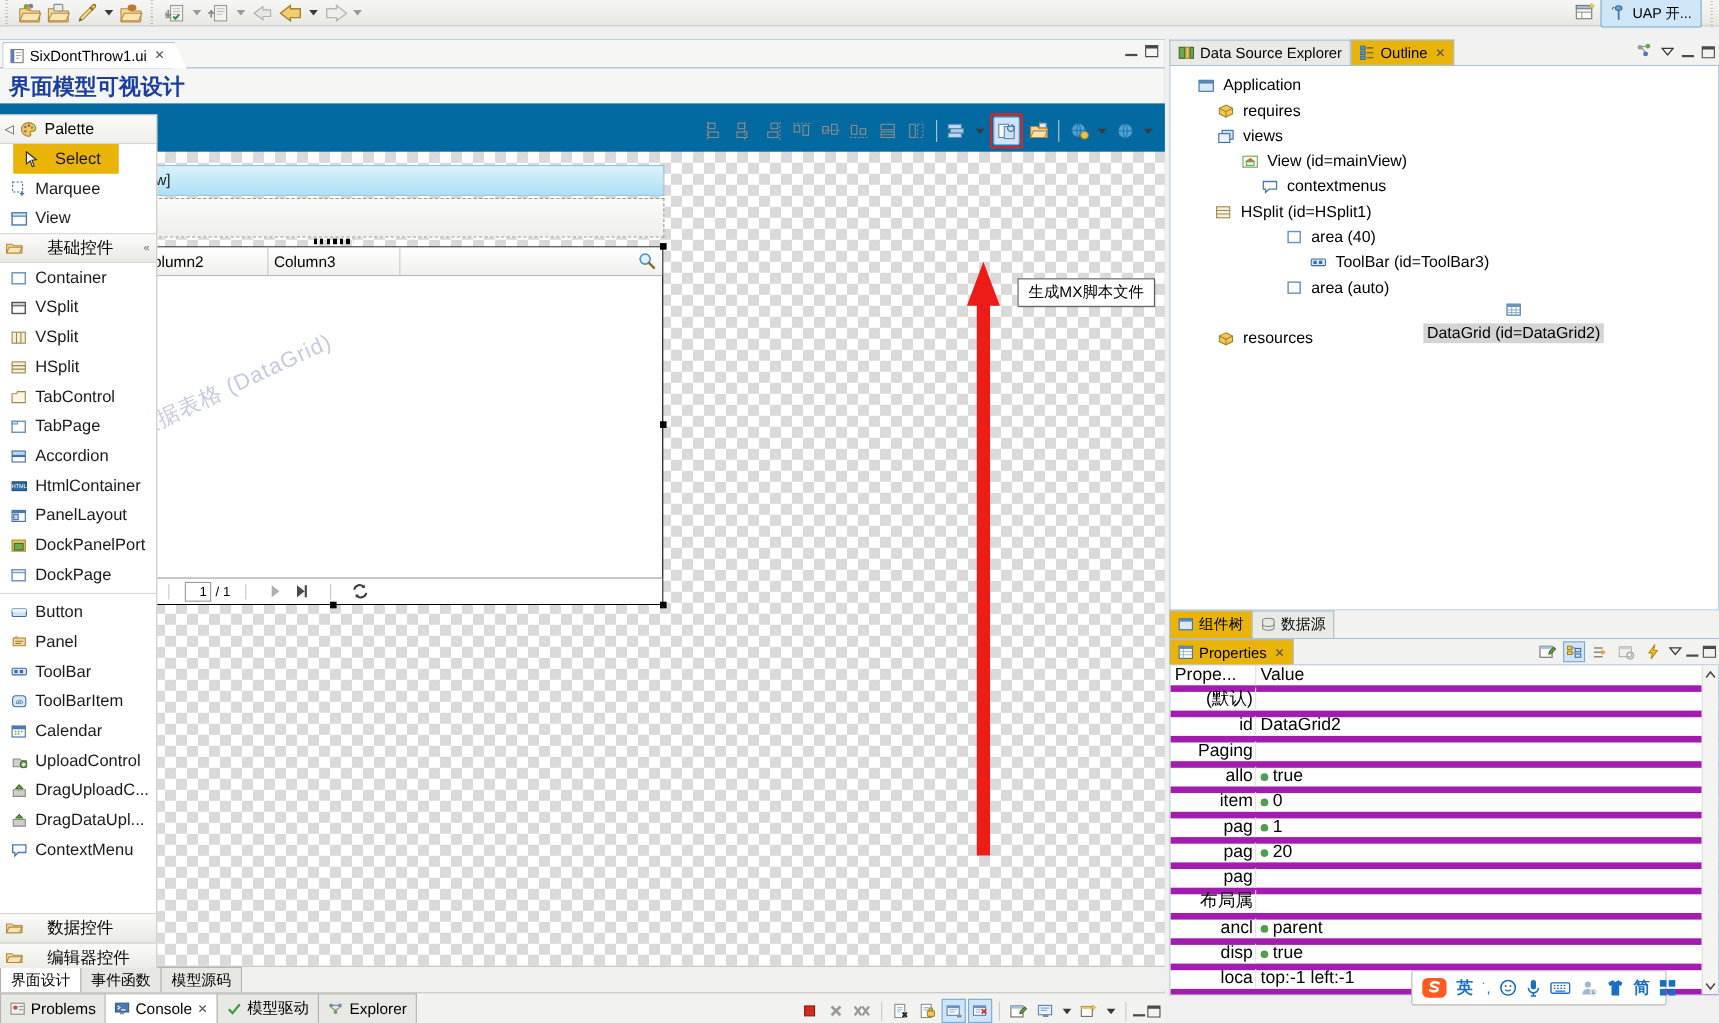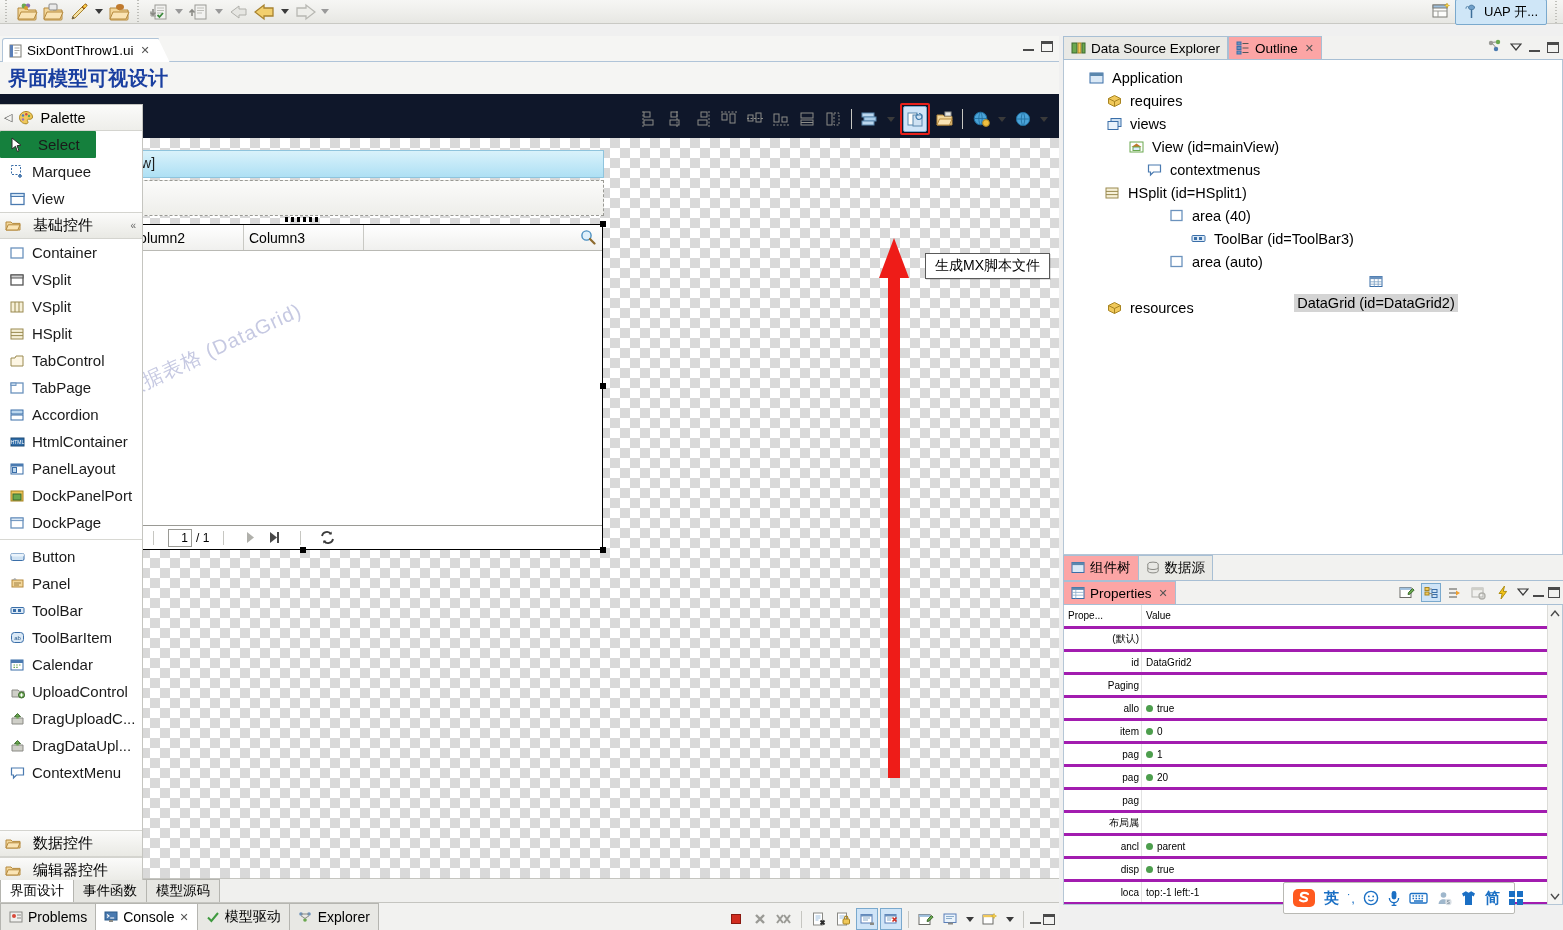--- a/index.html
+++ b/index.html
@@ -47,21 +47,21 @@
   }
   .vsep-dots {
     width:6px;height:26px; margin-left:6px;
     background-image: repeating-linear-gradient(to bottom,#c0c0bb 0,#c0c0bb 1px,transparent 1px,transparent 3px);
     background-size:2px 100%;background-repeat:no-repeat;background-position:2px 2px;
   }
 
   
   .editor-panel {
     position:absolute; left:0; top:36px; width:1059px; height:866px;
-    background:#0f172a;
+    background:#0369a1;
   }
   .editor-tabrow {
     position:relative; height:26px; background:#f5f5f3;
     border-bottom:1px solid #b0c4d8;
   }
   .etab {
     position:absolute; left:2px; top:2px; height:24px;
     display:flex; align-items:center; gap:5px;
     padding:0 8px 0 6px;
     background:#fff;
@@ -204,43 +204,43 @@
   .pal-header{
     height:26px; display:flex; align-items:center; gap:5px; padding-left:4px;
     background:linear-gradient(to bottom,#fbfbfa,#eeeeea);
     border-bottom:1px solid #d4d4cf;
     font-size:14.5px;
   }
   .pal-item{
     height:27px; display:flex; align-items:center; gap:6px; padding-left:8px;
     font-size:15px; color:#1a1a1a;
   }
-  .pal-item.sel{ background:#15803d; width:96px; margin-left:0; border-radius:1px;gap:12px;}
+  .pal-item.sel{ background:#eab308; width:96px; margin-left:12px; border-radius:1px;gap:12px;}
   .pal-group{
-    height:27px; display:flex; align-items:center; gap:11px; padding:0 6px 0 4px;
+    height:27px; display:flex; align-items:center; gap:21px; padding:0 6px 0 4px;
     background:linear-gradient(to bottom,#fbfbfa,#e9e9e4);
     border-top:1px solid #d4d4cf; border-bottom:1px solid #d4d4cf;
     font-size:15px; font-weight:normal;
   }
   .pal-div{ height:1px; background:#d8d8d3; margin:3px 0; }
   .pal-ico{ width:18px;height:18px;display:flex;align-items:center;justify-content:center;flex:0 0 18px; }
 
   
   .right-col{ position:absolute; left:1063px; top:36px; width:500px; height:894px; }
 
   .view-tabrow{
     position:relative; height:24px; display:flex; align-items:flex-end;
     border-bottom:1px solid #a8bfd4; background:#f2f2f0;
   }
   .vtab{
     height:23px; display:flex;align-items:center;gap:5px;padding:0 7px;
     font-size:13.5px; border:1px solid #a8bfd4; border-bottom:none;
     background:#e9e9e5; margin-right:-1px;
   }
-  .vtab.active{ background:#fca5a5; }
+  .vtab.active{ background:#eab308; }
   .vtab .closeX{ font-size:11px;color:#555;margin-left:2px;}
   .view-tb{ position:absolute;right:4px;top:3px;display:flex;align-items:center;gap:7px; }
 
   .outline-body{
     height:495px; background:#fff; border:1px solid #b5c6d6; border-top:none;
     padding-top:6px; overflow:hidden;
   }
   .tree-row{ height:23px; display:flex; align-items:center; gap:5px; font-size:14.5px; }
   .tree-row .lbl{ padding:1px 3px; }
   .tree-row.sel .lbl{ background:#d4d4d4; }
@@ -255,21 +255,21 @@
     background:#f2f2f0; border-bottom:1px solid #a8bfd4;
   }
   .props-tb{ position:absolute;right:3px;top:2px;display:flex;align-items:center;gap:4px; }
   .pt-btn{ width:20px;height:19px;display:flex;align-items:center;justify-content:center;}
   .pt-btn.on{ background:#cfe4f7;border:1px solid #7aa9cd; }
 
   .props-body{
     position:relative; height:300px; background:#fff;
     border:1px solid #b5c6d6; border-top:none; overflow:hidden;
   }
-  .prop-row{ height:23px; display:flex; border-bottom:3px solid #a21caf; font-size:10px; }
+  .prop-row{ height:23px; display:flex; border-bottom:6px solid #a21caf; font-size:16px;align-items:flex-end; }
   .pr-name{
     width:78px; flex:0 0 78px; border-right:1px solid #e2e2e2;
     display:flex;align-items:center;justify-content:flex-end;
     padding-right:2px; overflow:hidden; white-space:nowrap;
   }
   .pr-val{ flex:1; display:flex; align-items:center; gap:4px; padding-left:4px; overflow:hidden; white-space:nowrap;}
   .greendot{ width:7px;height:7px;border-radius:50%;background:#4d9e4d;flex:0 0 7px; }
   .prop-scroll{
     position:absolute; right:0; top:0; width:15px; height:100%;
     background:#f4f4f2; border-left:1px solid #dcdcd8;

